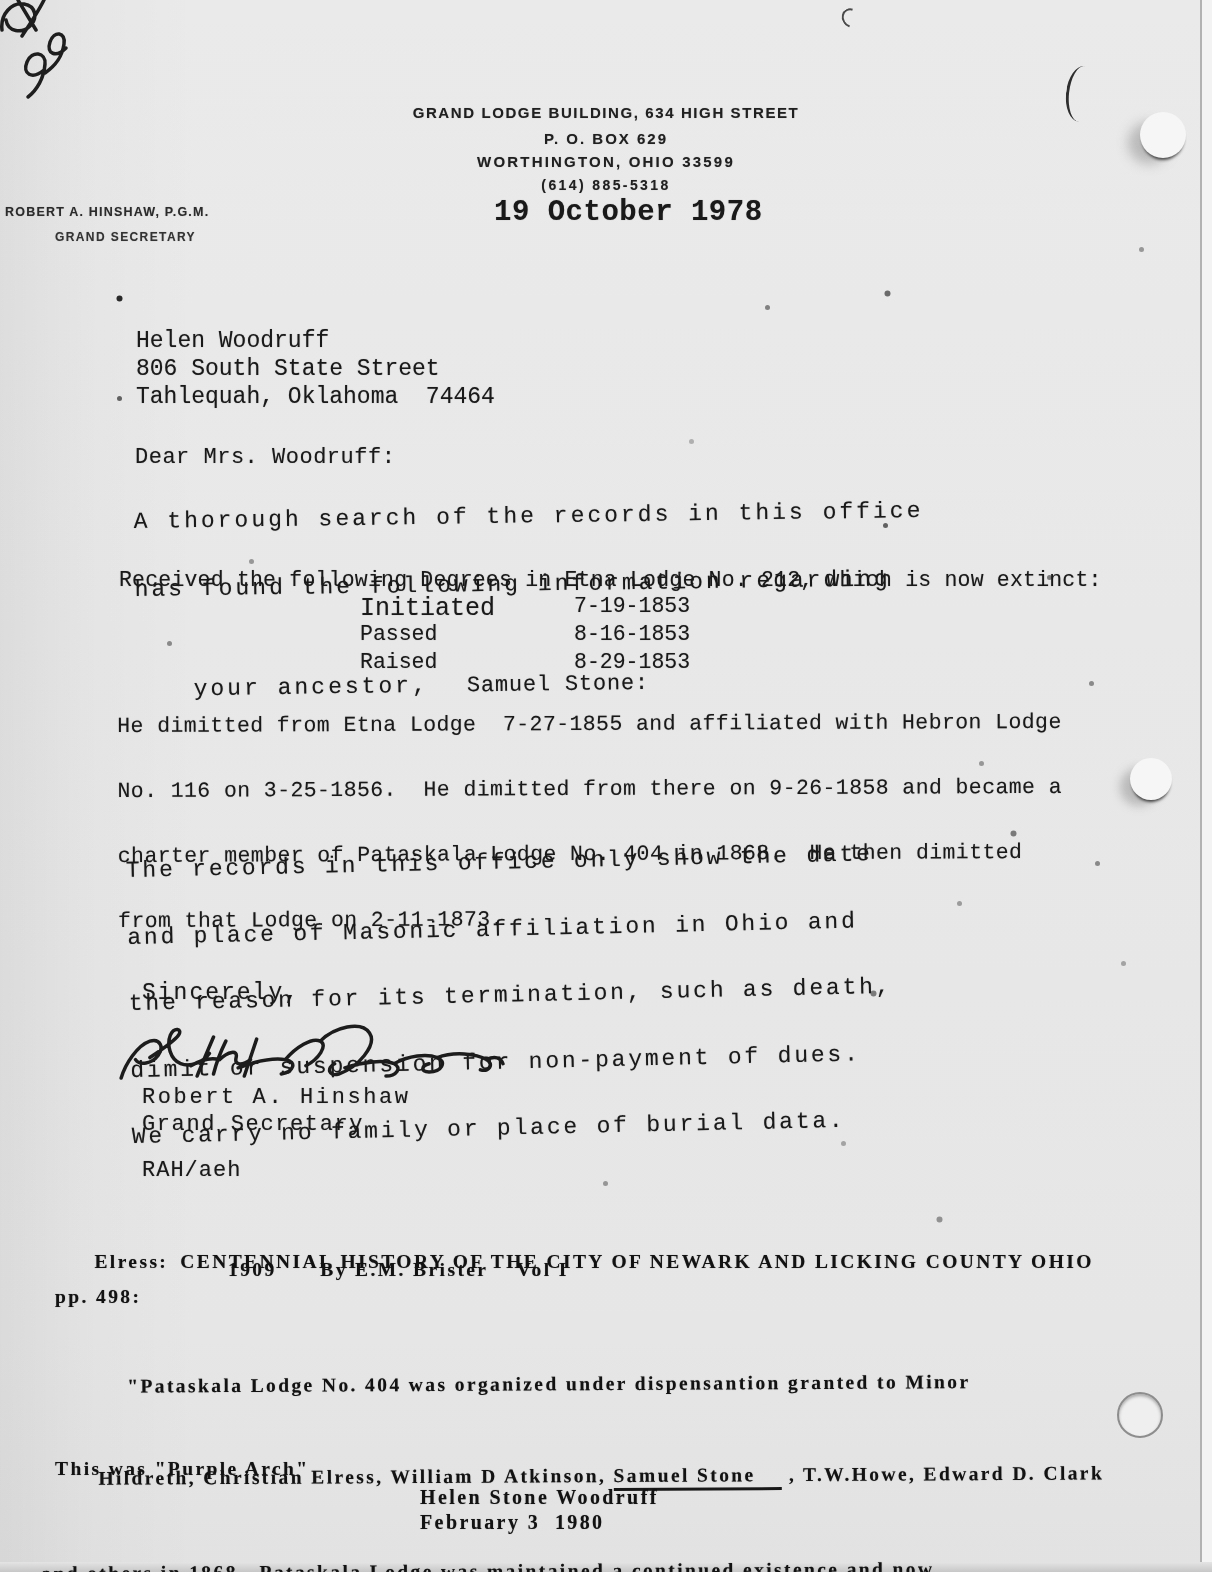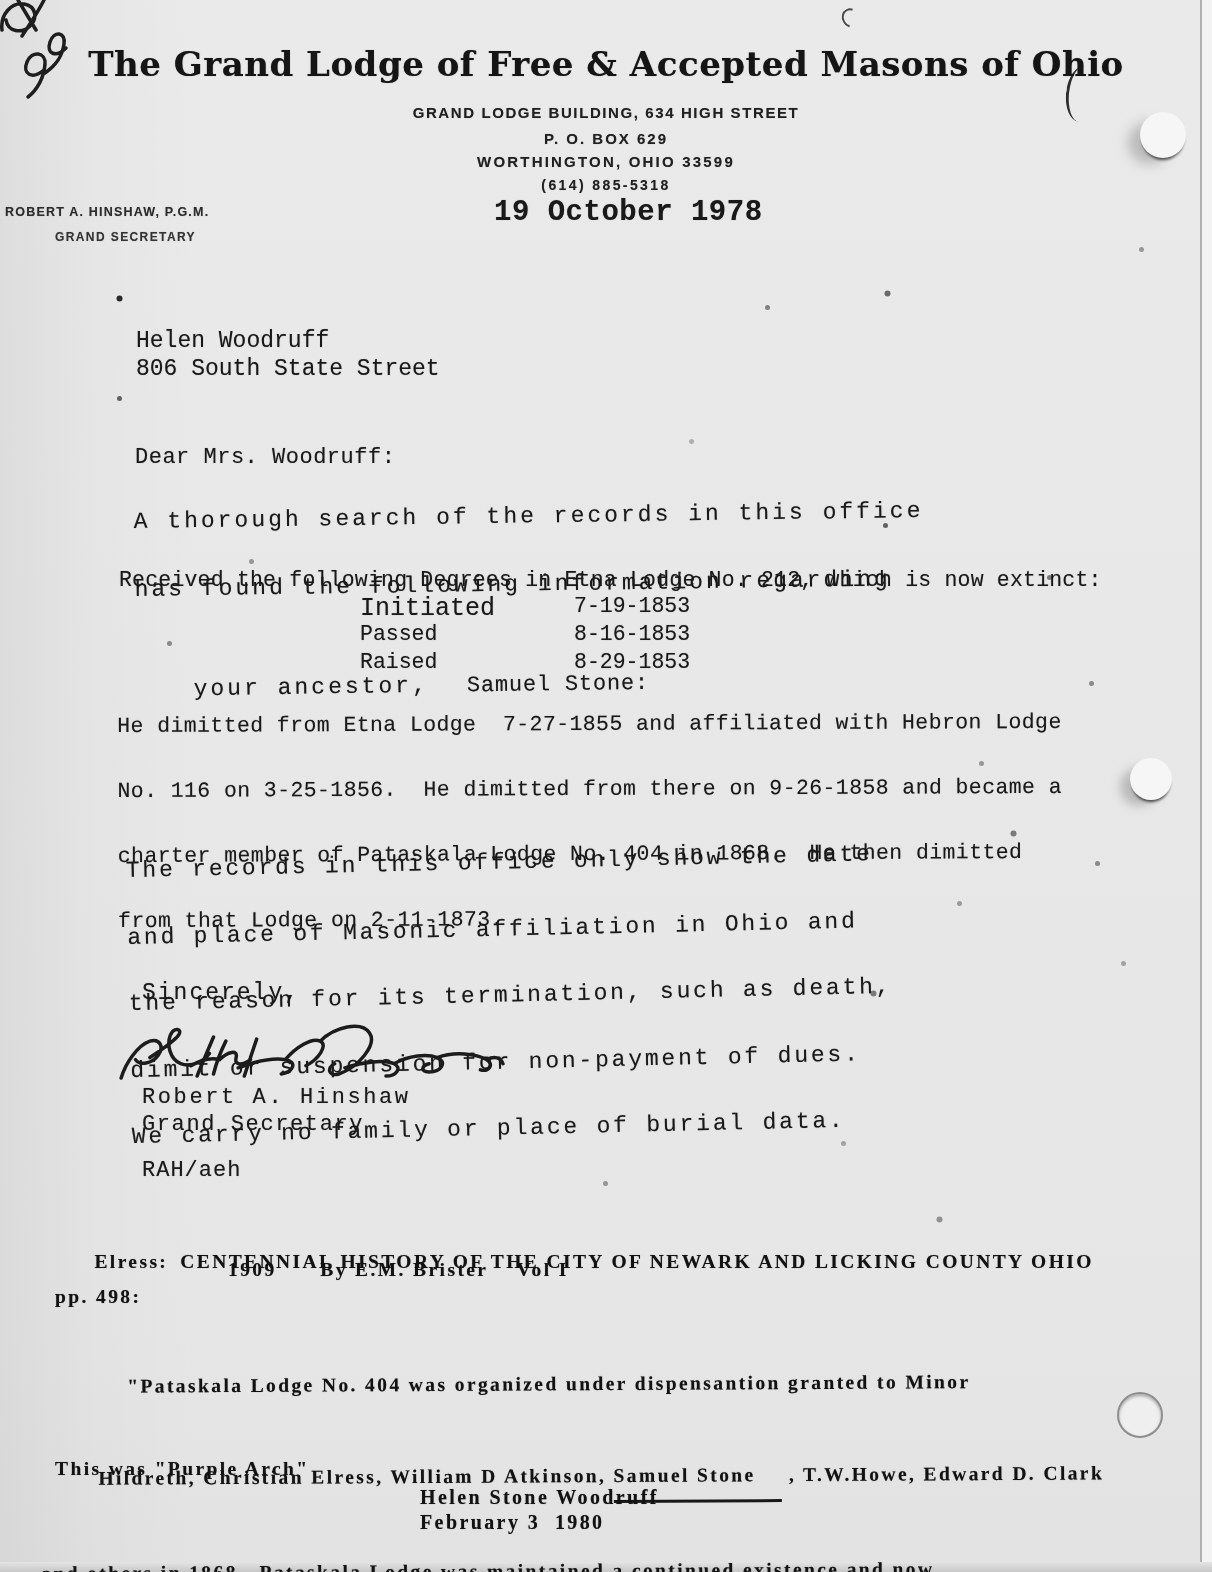--- a/index.html
+++ b/index.html
@@ -14,21 +14,21 @@
     font-family:"Liberation Mono","DejaVu Sans Mono",monospace;
     color:#1a1a1a;
   }
   .abs{position:absolute;white-space:pre;}
   .mono{font-family:"Liberation Mono","DejaVu Sans Mono",monospace;color:#191919;text-shadow:0 0 1px rgba(20,20,20,.35);}
   .gothic{font-family:"DejaVu Serif","Liberation Serif",serif;font-weight:bold;color:#151515;text-shadow:0 0 1px rgba(0,0,0,.45);}
   .sans{font-family:"Liberation Sans","DejaVu Sans",sans-serif;font-weight:bold;color:#202020;text-shadow:0 0 1px rgba(0,0,0,.3);}
   .rem{font-family:"Liberation Serif","DejaVu Serif",serif;font-weight:bold;color:#121212;letter-spacing:2.4px;text-shadow:0 0 1px rgba(0,0,0,.4);}
   .center{left:50%;transform:translateX(-50%);white-space:nowrap;}
   .hole{position:absolute;border-radius:50%;}
-  .u-ext{border-bottom:3px solid #181818;padding-right:26px;padding-bottom:14px;}
+  .u-ext{border-bottom:3px solid #181818;padding-right:26px;padding-bottom:2px;}
   .speckles{position:absolute;left:0;top:0;width:3px;height:3px;border-radius:50%;background:transparent;
     box-shadow:
       118px 297px 0 1.5px rgba(20,20,20,.9),
       118px 397px 0 1px rgba(40,40,40,.7),
       886px 292px 0 1.5px rgba(40,40,40,.65),
       766px 306px 0 1px rgba(60,60,60,.6),
       884px 524px 0 1px rgba(40,40,40,.7),
       1048px 576px 0 1px rgba(50,50,50,.6),
       1090px 682px 0 1px rgba(60,60,60,.55),
       980px 762px 0 1px rgba(70,70,70,.5),
@@ -67,32 +67,32 @@
   <div class="right-strip"></div>
   <div class="bottom-band"></div>
 
   <div class="hole" style="left:1140px;top:112px;width:46px;height:46px;background:#f6f6f6;
               box-shadow:0 4px 3px -2px rgba(30,30,30,.75), -14px 8px 12px -2px rgba(110,110,110,.38);"></div>
   <div class="hole" style="left:1130px;top:758px;width:42px;height:42px;background:#f6f6f6;
               box-shadow:0 4px 3px -2px rgba(30,30,30,.8), -12px 8px 10px -2px rgba(120,120,120,.4);"></div>
   <div class="hole" style="left:1117px;top:1392px;width:42px;height:42px;background:#efefef;border:2px solid #8d8d8d;
               box-shadow:inset 0 2px 3px rgba(70,70,70,.4);"></div>
 
-  <div class="abs gothic center" style="top:44px;font-size:34px;letter-spacing:.5px;">The Grand Lodge of Free &amp; Accepted Masons of Ohio</div>
   <div class="abs sans center" style="top:104px;font-size:15px;letter-spacing:1.6px;">GRAND LODGE BUILDING, 634 HIGH STREET</div>
   <div class="abs sans center" style="top:130px;font-size:15px;letter-spacing:2px;">P. O. BOX 629</div>
   <div class="abs sans center" style="top:153px;font-size:15px;letter-spacing:2.2px;">WORTHINGTON, OHIO  33599</div>
   <div class="abs sans center" style="top:177px;font-size:14px;letter-spacing:2.4px;">(614) 885-5318</div>
   <div class="abs mono" style="top:196px;left:494px;font-size:29px;font-weight:600;letter-spacing:.5px;">19 October 1978</div>
 
   <div class="abs sans" style="top:205px;left:5px;font-size:12.5px;letter-spacing:1.2px;color:#2b2b2b;">ROBERT A. HINSHAW, P.G.M.</div>
   <div class="abs sans" style="top:230px;left:55px;font-size:12px;letter-spacing:1.4px;color:#333;">GRAND SECRETARY</div>
 
   <div class="abs mono" style="top:328px;left:136px;font-size:23px;">Helen Woodruff</div>
   <div class="abs mono" style="top:356px;left:136px;font-size:23px;">806 South State Street</div>
+  <div class="abs mono" style="top:384px;left:136px;font-size:23px;">Tahlequah, Oklahoma  74464</div>
 
   <div class="abs mono" style="top:445px;left:135px;font-size:22px;letter-spacing:.5px;">Dear Mrs. Woodruff:</div>
 
   <div class="abs" style="top:470px;left:133px;transform:rotate(-0.8deg);transform-origin:left top;">
     <div class="mono" style="white-space:pre;font-size:23px;letter-spacing:3px;line-height:32px;">A thorough search of the records in this office</div>
     <div class="mono" style="white-space:pre;font-size:23px;letter-spacing:3px;line-height:32px;">has found the following information regarding</div>
     <div style="line-height:32px;white-space:pre;">
       <span class="mono" style="font-size:23px;letter-spacing:3px;">your ancestor,</span><span class="mono" style="font-size:22px;letter-spacing:.8px;padding-left:38px;">Samuel Stone:</span>
     </div>
   </div>

